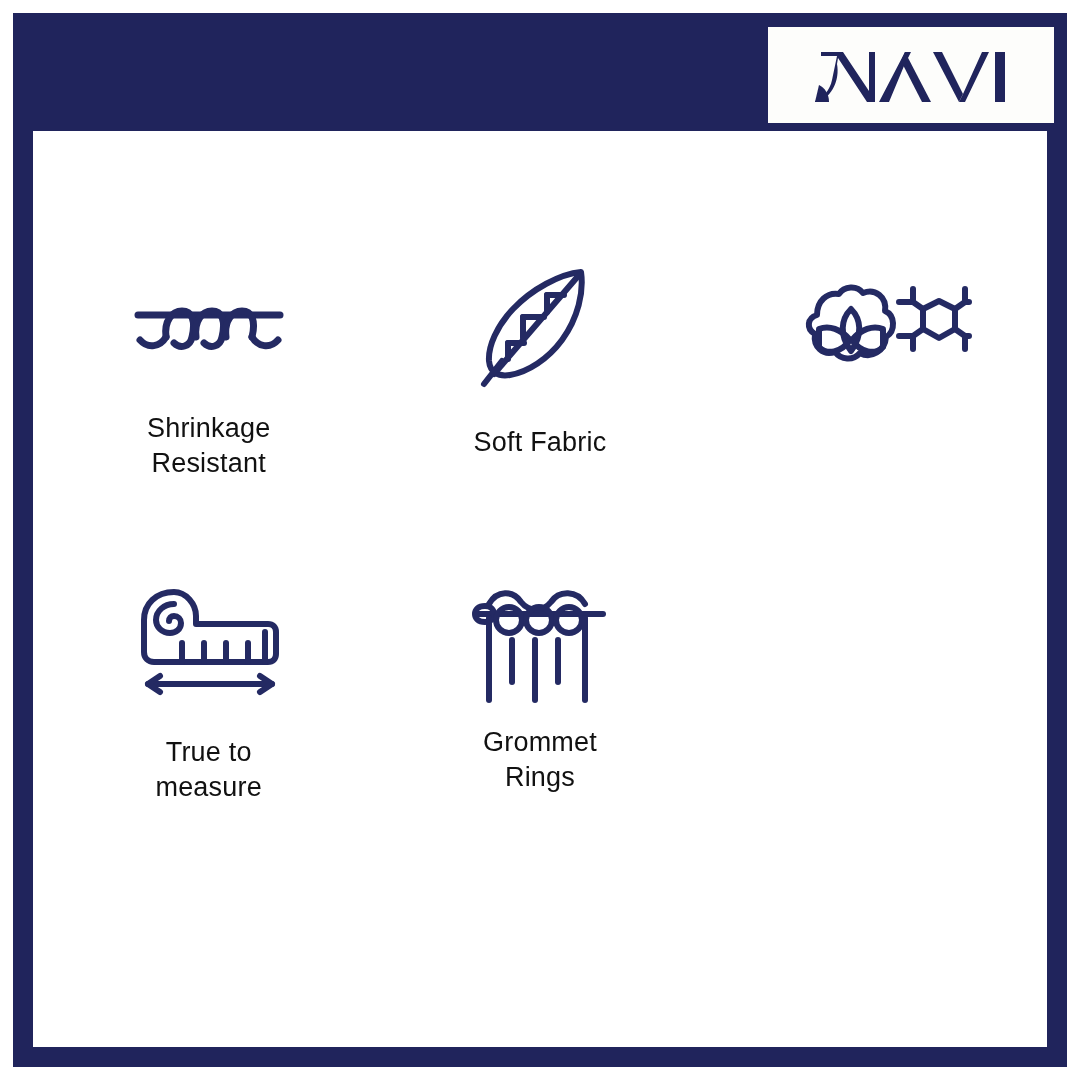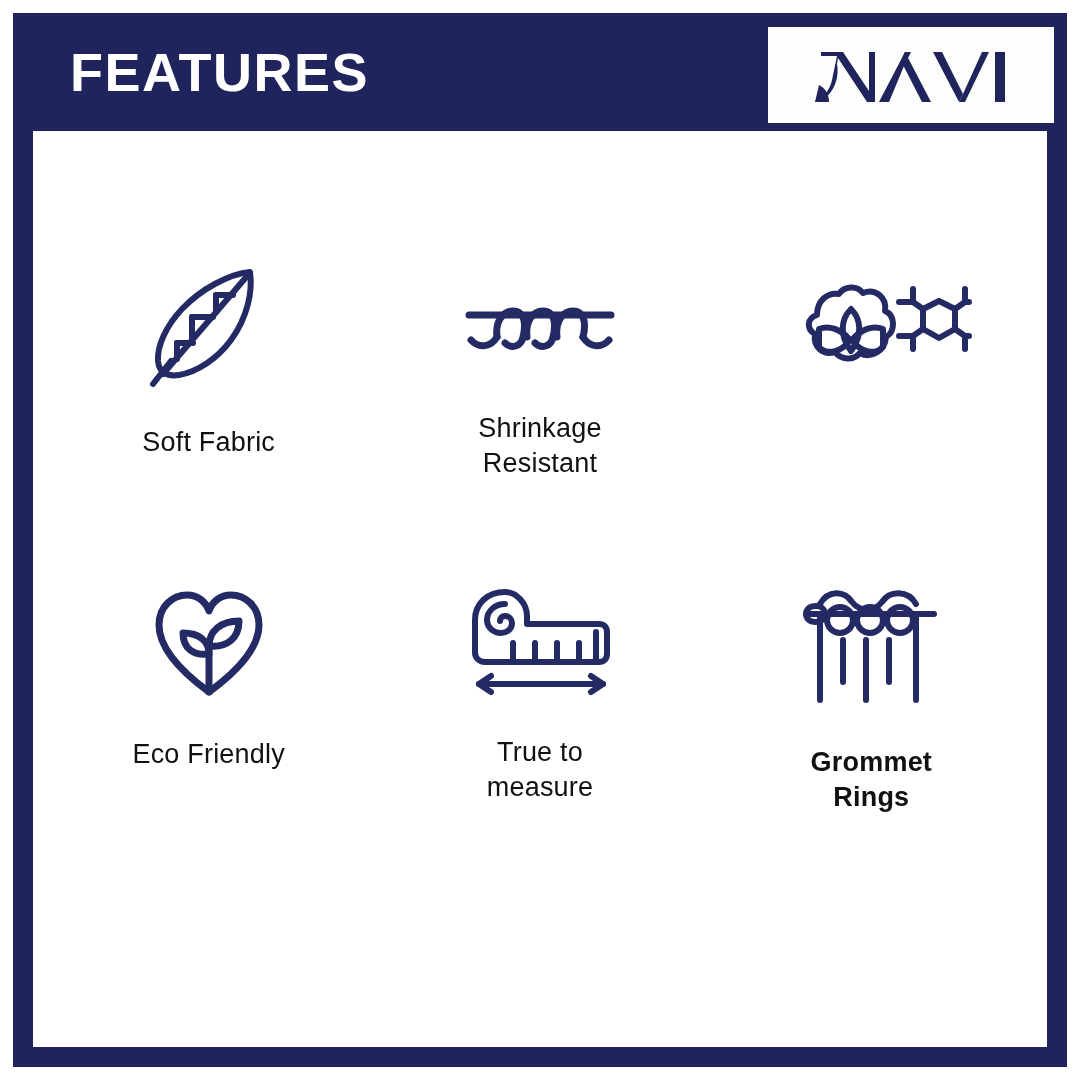--- a/index.html
+++ b/index.html
@@ -115,32 +115,31 @@
     letter-spacing: 0.2px;
     white-space: pre-line;
   }
 
   
   .cell-0 .feature-label { margin-top: 34px; }
   .cell-1 .feature-label { margin-top: 20px; }
   .cell-2 .feature-label { margin-top: 24px; }
   .cell-3 .feature-label { margin-top: 28px; }
   .cell-4 .feature-label { }
-  .cell-5 .feature-label { margin-top: 36px; font-weight: bold; }
+  .cell-5 .feature-label { margin-top: 16px; }
 
   .cell-1 .feature-icon,
   .cell-2 .feature-icon { align-items: center; }
 </style>
 </head>
 <body>
 
 <div class="poster">
 
   <div class="header-band">
-    <h1 class="page-title">FEATURES</h1>
 
     <div class="logo-plate">
       <svg class="logo-mark" width="196" height="62" viewBox="0 0 196 62" aria-label="NAVI">
         <g fill="#20245C">
 
           <path d="M2 58 L2 57 C10 54 17 46 19 36 L24 12 L8 12 L8 8 L30 8 L56 47 L56 8 L62 8 L62 58 L54 58 L25 14 L24 20 C27 36 19 52 6 58 Z"></path>
           <path d="M2 58 L16 58 C16 50 12 44 6 41 Z"></path>
 
           <path d="M66 58 L92 8 L98 8 L91 22 L76 58 Z"></path>
           <path d="M92 8 L118 58 L109 58 L88 17 Z"></path>
@@ -150,57 +149,57 @@
 
           <path d="M182 8 L192 8 L192 58 L182 58 Z"></path>
         </g>
       </svg>
     </div>
   </div>
 
   <div class="content-card">
 
     <div class="feature-grid">
+
+      <div class="feature-cell cell-1">
+        <div class="feature-icon">
+          <svg width="150" height="70" viewBox="0 0 150 70" fill="none" stroke="#242A63" stroke-width="7" stroke-linecap="round" stroke-linejoin="round">
+
+            <path d="M4 24 L146 24"></path>
+
+            <path d="M6 49 C14 58 26 56 32 46"></path>
+            <path d="M118 46 C124 56 136 58 144 49"></path>
+
+            <path d="M32 46 C30 30 38 20 48 20 C58 20 62 30 58 46 C56 56 46 58 40 52"></path>
+            <path d="M62 46 C60 30 68 20 78 20 C88 20 92 30 88 46 C86 56 76 58 70 52"></path>
+            <path d="M92 46 C90 30 98 20 108 20 C118 20 122 30 118 46"></path>
+          </svg>
+        </div>
+        <div class="feature-label">Shrinkage
+Resistant</div>
+      </div>
 
       <div class="feature-cell cell-0">
         <div class="feature-icon">
           <svg width="120" height="128" viewBox="0 0 120 128" fill="none" stroke="#242A63" stroke-width="6" stroke-linecap="round" stroke-linejoin="round">
             <path d="M101 10 C104 30 98 56 82 78 C68 97 48 110 30 113
                      C18 115 10 110 9 99 C8 84 17 64 33 47 C52 27 80 12 101 10 Z"></path>
             <path d="M99 13 L14 112"></path>
             <path d="M4 122 L22 99"></path>
             <path d="M43 55 L43 76"></path>
             <path d="M43 55 L64 55"></path>
             <path d="M67 33 L67 50"></path>
             <path d="M67 33 L84 33"></path>
             <path d="M28 81 L28 97"></path>
             <path d="M28 81 L44 81"></path>
           </svg>
         </div>
         <div class="feature-label">Soft Fabric</div>
       </div>
 
-      <div class="feature-cell cell-1">
-        <div class="feature-icon">
-          <svg width="150" height="70" viewBox="0 0 150 70" fill="none" stroke="#242A63" stroke-width="7" stroke-linecap="round" stroke-linejoin="round">
-
-            <path d="M4 24 L146 24"></path>
-
-            <path d="M6 49 C14 58 26 56 32 46"></path>
-            <path d="M118 46 C124 56 136 58 144 49"></path>
-
-            <path d="M32 46 C30 30 38 20 48 20 C58 20 62 30 58 46 C56 56 46 58 40 52"></path>
-            <path d="M62 46 C60 30 68 20 78 20 C88 20 92 30 88 46 C86 56 76 58 70 52"></path>
-            <path d="M92 46 C90 30 98 20 108 20 C118 20 122 30 118 46"></path>
-          </svg>
-        </div>
-        <div class="feature-label">Shrinkage
-Resistant</div>
-      </div>
-
       <div class="feature-cell cell-2">
         <div class="feature-icon">
           <svg width="200" height="90" viewBox="0 0 200 90" fill="none" stroke="#242A63" stroke-width="6" stroke-linecap="round" stroke-linejoin="round">
 
             <g>
               <path d="M46 34 C46 20 56 11 68 13 C73 5 86 4 92 12 C104 7 116 16 114 30
                        C124 34 125 50 115 56 C114 70 100 78 89 72
                        C82 80 70 79 64 71 C52 75 42 66 44 53
                        C35 48 36 37 46 34 Z"></path>
               <path d="M48 48 C58 44 70 48 79 59 C70 72 56 74 48 66 Z"></path>
@@ -216,32 +215,20 @@
               <path d="M184 48 L194 55 L198 55"></path>
               <path d="M142 21 L142 8"></path>
               <path d="M142 55 L142 68"></path>
               <path d="M194 21 L194 8"></path>
               <path d="M194 55 L194 68"></path>
             </g>
           </svg>
         </div>
       </div>
 
-      <div class="feature-cell cell-3">
-        <div class="feature-icon">
-          <svg width="120" height="112" viewBox="0 0 120 112" fill="none" stroke="#242A63" stroke-width="7" stroke-linecap="round" stroke-linejoin="round">
-            <path d="M60 104 C30 82 10 60 10 37 C10 18 24 7 38 7 C49 7 57 14 60 23
-                     C63 14 71 7 82 7 C96 7 110 18 110 37 C110 60 90 82 60 104 Z"></path>
-            <path d="M60 104 L60 58"></path>
-            <path d="M60 58 C60 43 72 33 90 33 C90 50 78 60 60 58 Z"></path>
-            <path d="M60 66 C60 53 50 45 34 45 C34 60 44 68 60 66 Z"></path>
-          </svg>
-        </div>
-        <div class="feature-label">Eco Friendly</div>
-      </div>
 
       <div class="feature-cell cell-4">
         <div class="feature-icon">
           <svg width="146" height="116" viewBox="0 0 146 116" fill="none" stroke="#242A63" stroke-width="6" stroke-linecap="round" stroke-linejoin="round">
 
             <path d="M38 6 C20 6 8 18 8 34 L8 66 C8 72 12 76 18 76
                      L132 76 C137 76 140 73 140 68 L140 46 C140 41 137 38 132 38
                      L60 38 L60 30 C60 18 50 6 38 6 Z"></path>
             <path d="M38 18 C28 18 20 25 20 34 C20 41 26 47 34 47
                      C40 47 45 43 45 37 C45 33 42 30 38 30 C35 30 33 32 33 35"></path>

